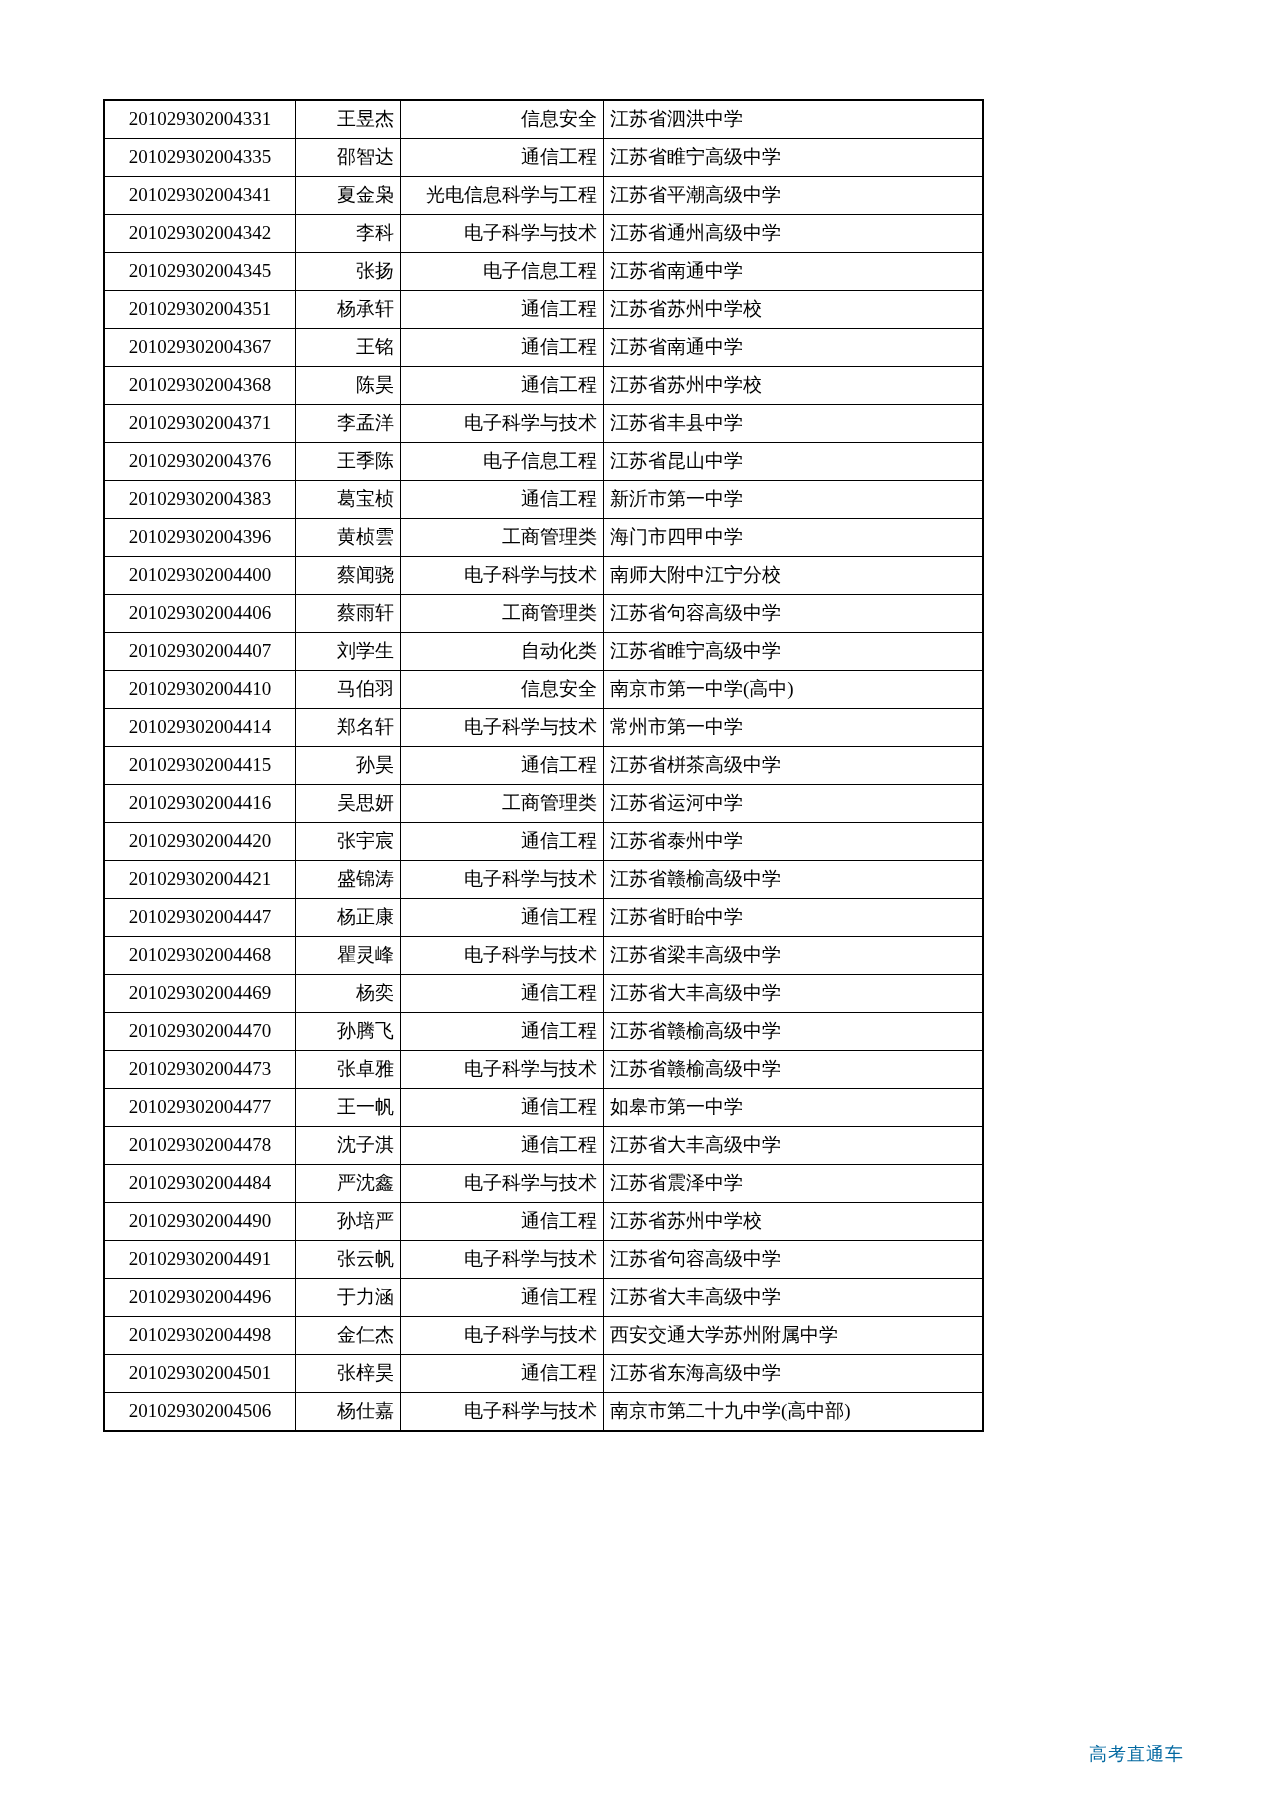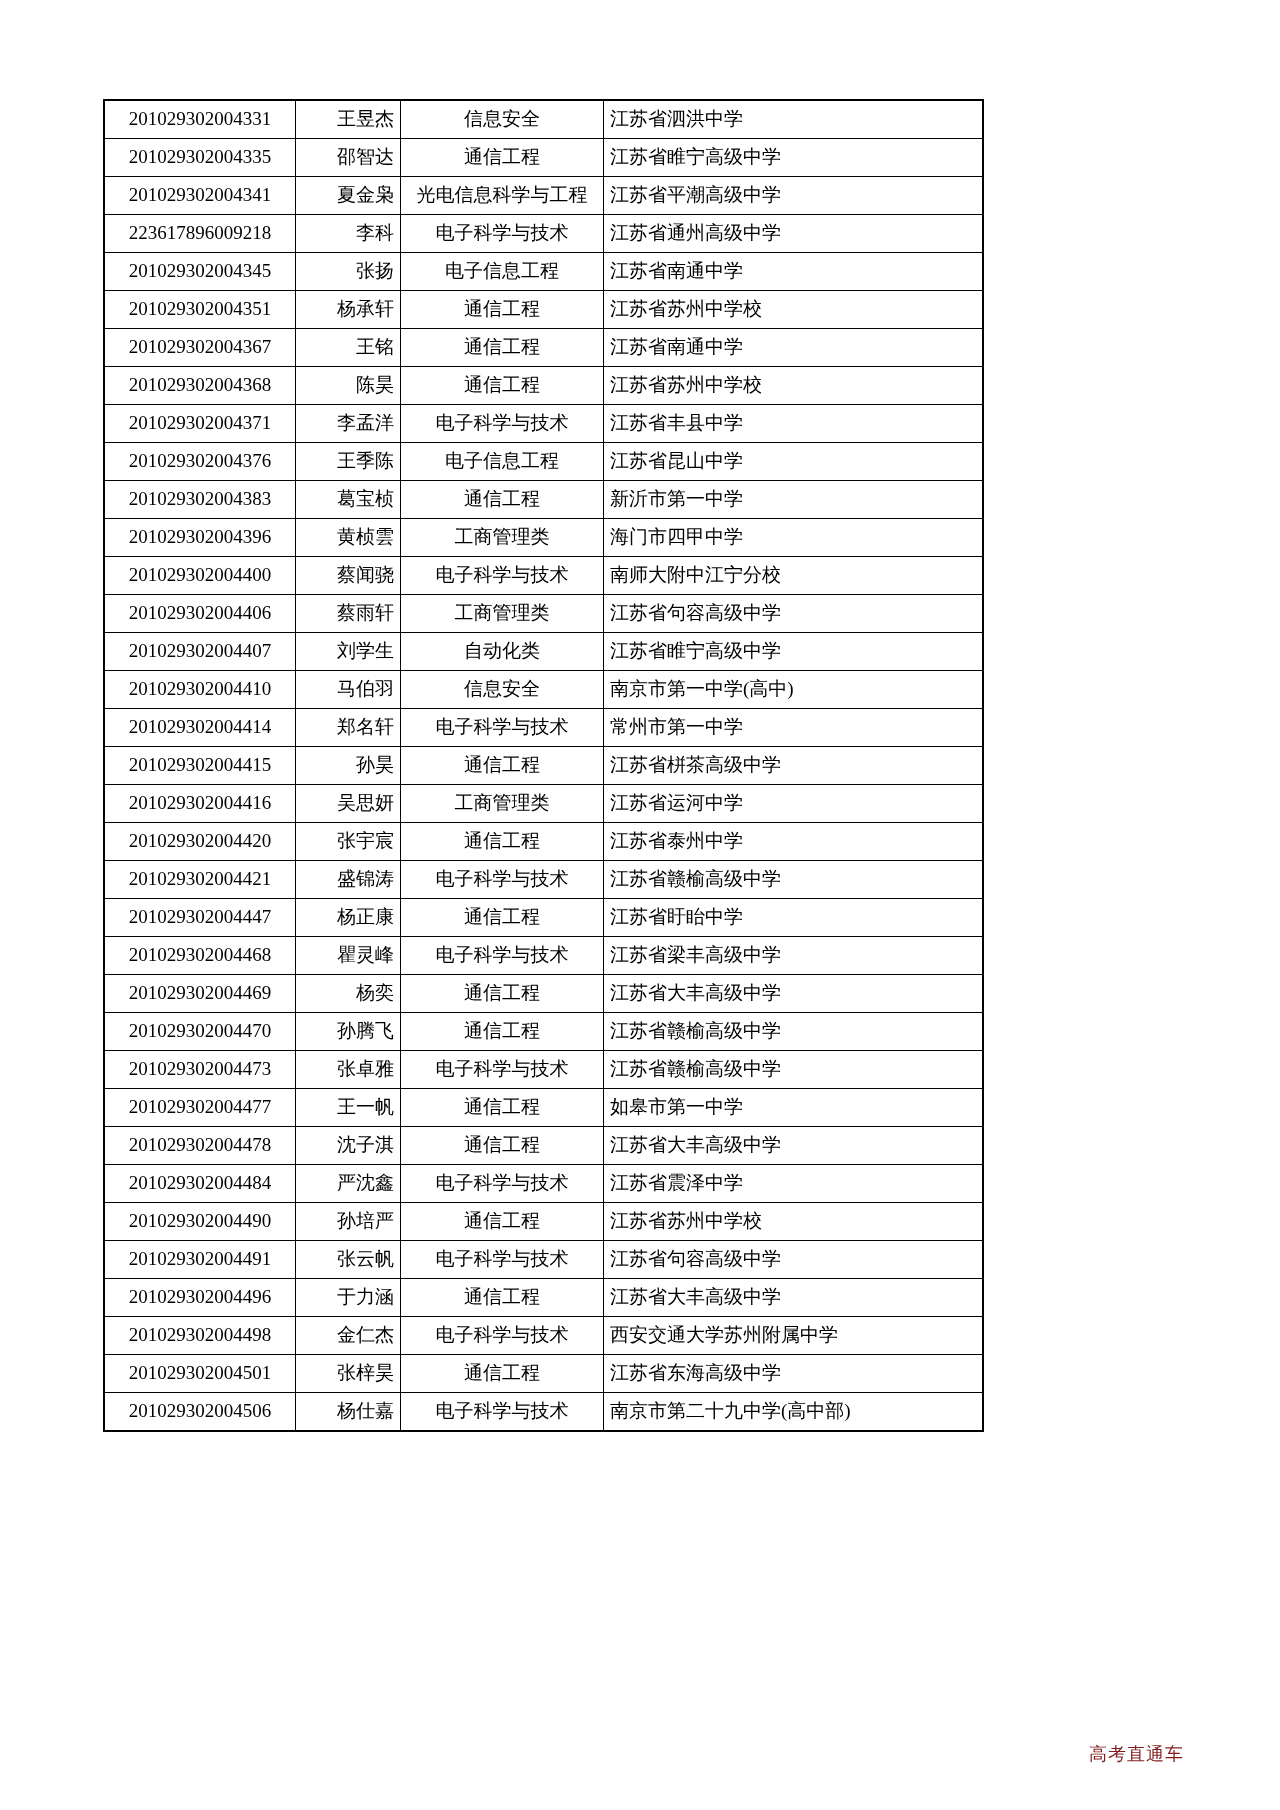--- a/index.html
+++ b/index.html
@@ -45,33 +45,33 @@
     width: 178px;
     text-align: center;
     letter-spacing: 0px;
   }
   td.col-name {
     width: 92px;
     text-align: right;
   }
   td.col-major {
     width: 190px;
-    text-align: center;
+    text-align: right;
   }
   td.col-school {
     width: 366px;
     text-align: left;
     padding-left: 10px;
   }
   .watermark {
     position: absolute;
     right: 96px;
     bottom: 44px;
     font-size: 18px;
-    color: #7f1d1d;
+    color: #0369a1;
     font-family: "Liberation Sans", sans-serif;
     letter-spacing: 1px;
   }
 </style>
 </head>
 <body>
 
 <div class="page">
   <div class="table-wrap">
     <table class="roster">
@@ -88,21 +88,21 @@
             <td class="col-major">通信工程</td>
             <td class="col-school">江苏省睢宁高级中学</td>
           </tr>
           <tr>
             <td class="col-id">201029302004341</td>
             <td class="col-name">夏金枭</td>
             <td class="col-major">光电信息科学与工程</td>
             <td class="col-school">江苏省平潮高级中学</td>
           </tr>
           <tr>
-            <td class="col-id">223617896009218</td>
+            <td class="col-id">201029302004342</td>
             <td class="col-name">李科</td>
             <td class="col-major">电子科学与技术</td>
             <td class="col-school">江苏省通州高级中学</td>
           </tr>
           <tr>
             <td class="col-id">201029302004345</td>
             <td class="col-name">张扬</td>
             <td class="col-major">电子信息工程</td>
             <td class="col-school">江苏省南通中学</td>
           </tr>

